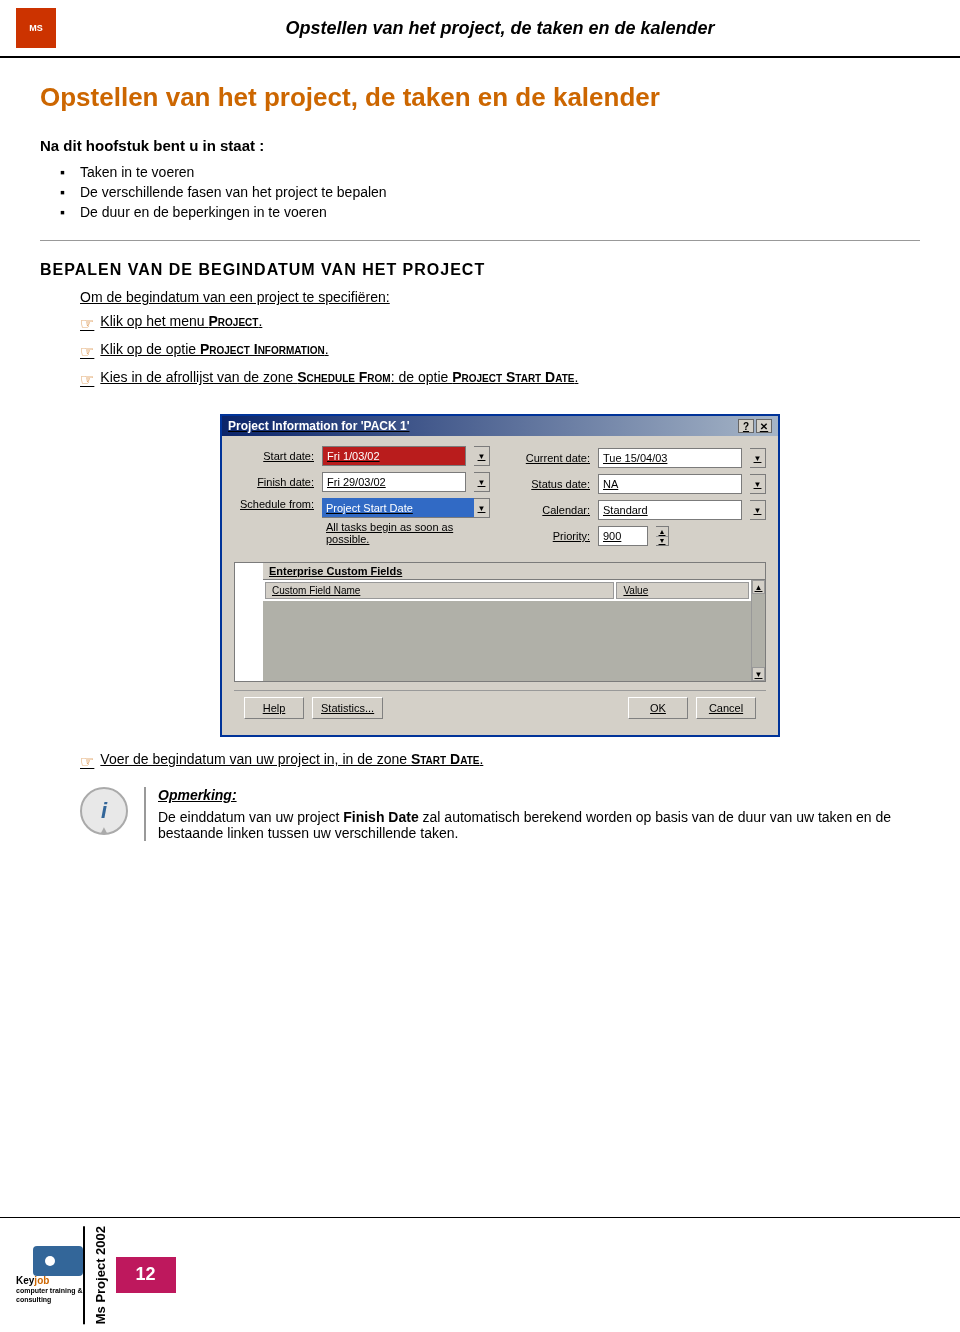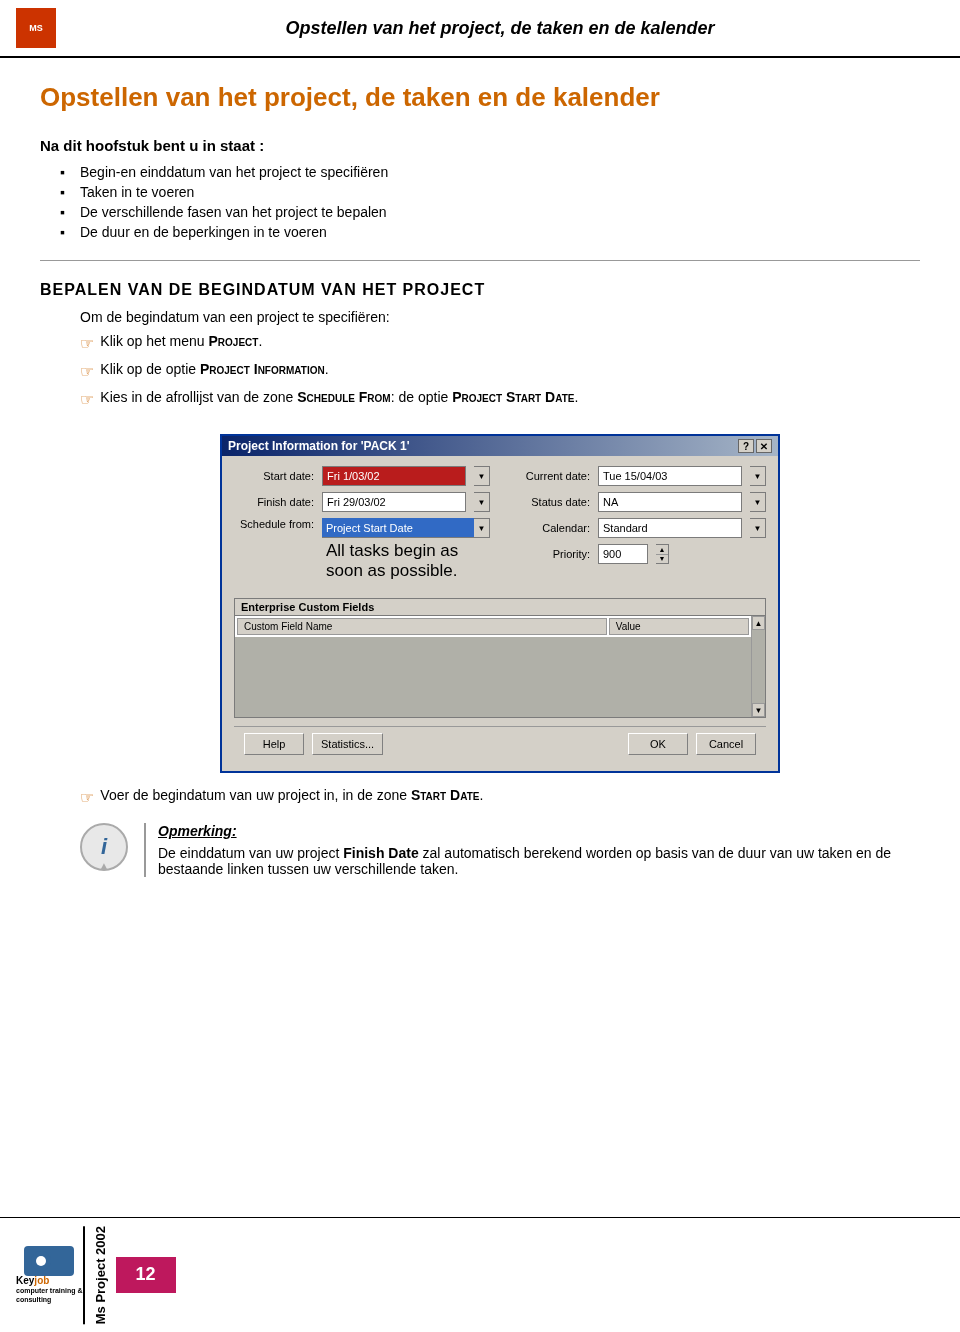--- a/index.html
+++ b/index.html
@@ -76,20 +76,21 @@
       font-size: 16px;
       font-weight: bold;
       font-variant: small-caps;
       text-transform: uppercase;
       letter-spacing: 1px;
       margin-bottom: 10px;
     }
 
     .section-body {
       margin-left: 40px;
+      text-decoration: underline;
     }
 
     .section-para {
       font-size: 14px;
       margin-bottom: 8px;
     }
 
     
     .instr-item {
       display: flex;
@@ -221,21 +222,21 @@
       background: #316ac5;
       color: #fff;
       padding: 2px 4px;
       font-size: 11px;
       height: 20px;
       border-bottom: 1px solid #7b7b7b;
     }
 
     .dialog-schedule-note {
       padding: 3px 4px;
-      font-size: 17px;
+      font-size: 11px;
       color: #000;
       background: #d4d0c8;
     }
 
     .dialog-priority-input {
       width: 50px;
       height: 20px;
       border: 1px solid #7b7b7b;
       background: #fff;
       display: flex;
@@ -264,20 +265,21 @@
     }
 
     .dialog-priority-spin span:last-child {
       border-bottom: none;
     }
 
     .enterprise-section {
       border: 1px solid #7b7b7b;
       margin: 8px 0;
       background: #fff;
+      padding-left: 28px;
     }
 
     .enterprise-title {
       background: #d4d0c8;
       padding: 2px 6px;
       font-size: 11px;
       font-weight: bold;
       border-bottom: 1px solid #7b7b7b;
     }
 
@@ -430,21 +432,21 @@
       align-items: center;
       justify-content: center;
       font-size: 10px;
       color: white;
       font-weight: bold;
     }
 
     .keyjob-logo {
       display: flex;
       flex-direction: column;
-      align-items: center;
+      align-items: flex-end;
     }
     .keyjob-logo-icon {
       width: 50px;
       height: 30px;
       background: #336699;
       border-radius: 4px;
       display: flex;
       align-items: center;
       justify-content: center;
       position: relative;
@@ -496,21 +498,20 @@
   <div class="header-title">Opstellen van het project, de taken en de kalender</div>
 </div>
 
 <div class="main-content">
 
   <div class="page-title">Opstellen van het project, de taken en de kalender</div>
 
   <div class="section-intro">
     <h2>Na dit hoofstuk bent u in staat :</h2>
     <ul class="bullet-list">
-      <li>Begin-en einddatum van het project te specifiëren</li>
       <li>Taken in te voeren</li>
       <li>De verschillende fasen van het project te bepalen</li>
       <li>De duur en de beperkingen in te voeren</li>
     </ul>
   </div>
 
   <hr class="divider">
 
   <div>
     <div class="section-heading">Bepalen van de begindatum van het project</div>
@@ -544,21 +545,21 @@
           <div class="dialog-titlebar">
             <span class="dialog-titlebar-title">Project Information for 'PACK 1'</span>
             <div class="dialog-titlebar-controls">
               <div class="dialog-titlebar-btn">?</div>
               <div class="dialog-titlebar-btn">✕</div>
             </div>
           </div>
 
           <div class="dialog-body">
 
-            <div style="display:flex; gap:20px;">
+            <div style="display:flex; gap:20px;align-items:center;">
 
               <div style="flex:1;">
 
                 <div class="dialog-row">
                   <span class="dialog-label">Start date:</span>
                   <div class="dialog-input highlight" style="flex:1;">
                     <span>Fri 1/03/02</span>
                   </div>
                   <div class="dialog-input-arrow">▼</div>
                 </div>

